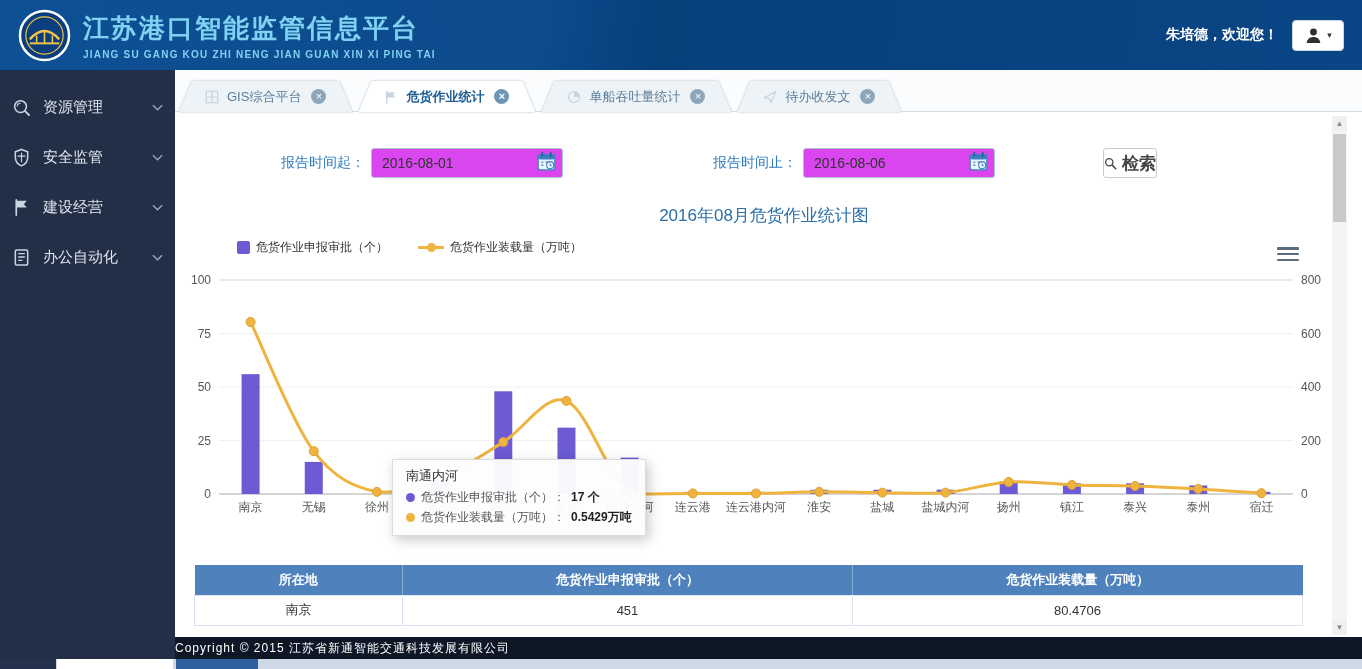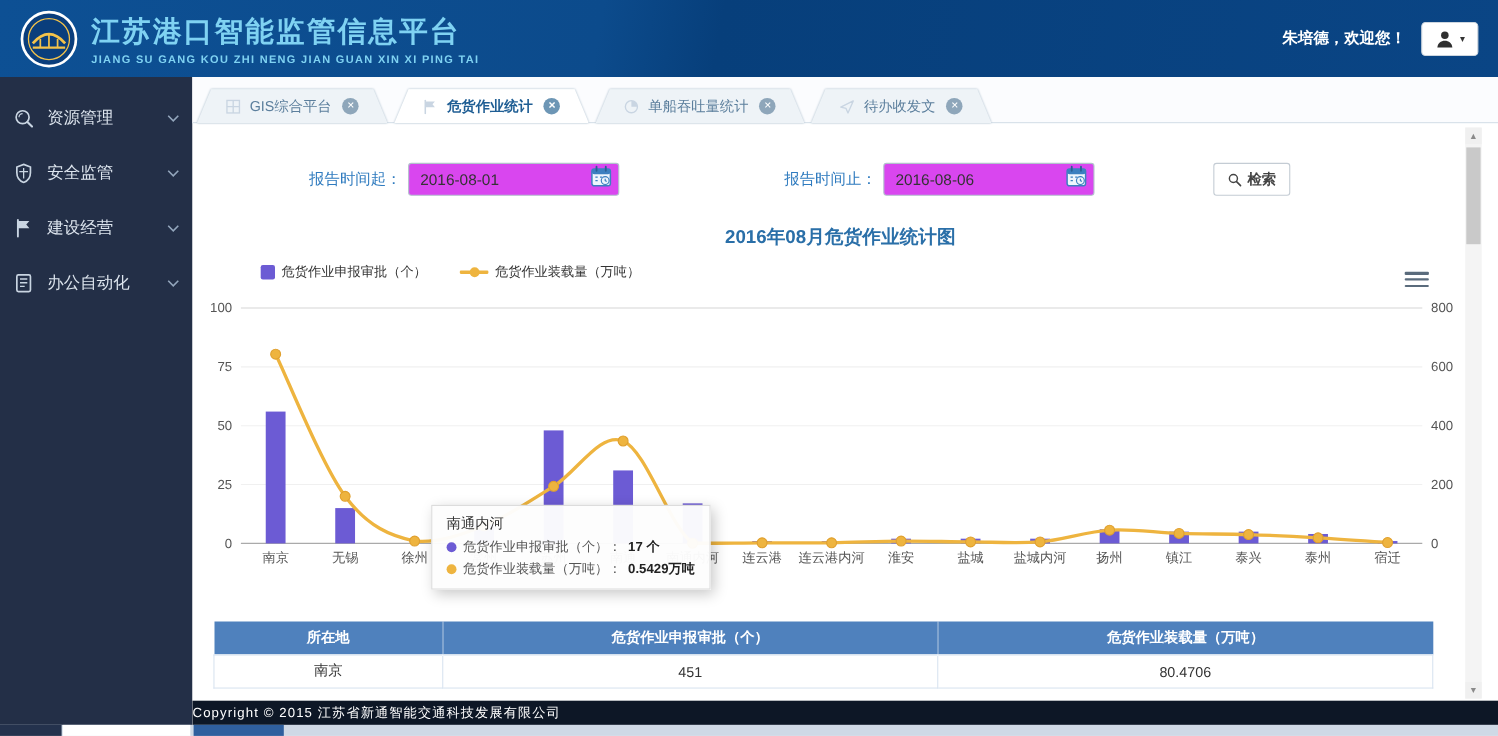--- a/index.html
+++ b/index.html
@@ -49,27 +49,27 @@
   
   .content { flex: 1; min-height: 0; position: relative; padding-left: 14px; overflow: hidden; }
   .filter-row { display: flex; align-items: center; margin-top: 36px; height: 30px; }
   .field { display: flex; align-items: center; gap: 6px; }
   .field label { color: #2f7bbf; font-size: 14px; cursor: default; }
   .f1 { margin-left: 92px; } .f2 { margin-left: 150px; justify-content: flex-end; }
   .date-input { width: 192px; height: 30px; border: 1px solid #b3c1cd; border-radius: 3px;
     display: flex; align-items: center; padding: 0 5px 0 10px; background: #d946ef; cursor: text; }
   .date-value { flex: 1; font-size: 14px; color: #333; }
   .cal { cursor: pointer; } .cal svg { width: 21px; height: 21px; }
-  .search-btn { margin-left: 108px; height: 30px; padding: 0 12px; background: #fff;
+  .search-btn { margin-left: 108px; height: 30px; padding: 0 0; background: #fff;
     border: 1px solid #c4ccd4; border-radius: 3px; display: flex; align-items: center; gap: 5px;
-    font-size: 13px; color: #444; font-weight: bold; cursor: pointer; text-align: right; }
+    font-size: 17px; color: #444; font-weight: bold; cursor: pointer; text-align: right; }
   .search-btn svg { width: 13px; height: 13px; }
 
   .chart-title { width: 1150px; text-align: center; margin-top: 26px; font-size: 17px;
-    color: #2a6fa8; font-weight: bold; }
+    color: #2a6fa8; font-weight: normal; }
   .chart-area { width: 1150px; position: relative; margin-top: 12px; }
   .legend { display: flex; gap: 30px; margin-left: 48px; height: 16px; align-items: center; }
   .lg-item { display: flex; align-items: center; gap: 6px; cursor: pointer; }
   .lg-swatch.sq { width: 13px; height: 13px; border-radius: 2px; display: inline-block; }
   .lg-swatch.ln { position: relative; width: 26px; height: 13px; display: inline-block; }
   .ln-bar { position: absolute; left: 0; top: 5px; width: 26px; height: 3px; border-radius: 1px; }
   .ln-dot { position: absolute; left: 8.5px; top: 2px; width: 9px; height: 9px; border-radius: 50%; }
   .lg-text { font-size: 12px; color: #333; }
   .chart-menu { position: absolute; right: 40px; top: 6px; width: 22px; height: 18px;
     background: none; border: none; cursor: pointer; display: flex; flex-direction: column;

